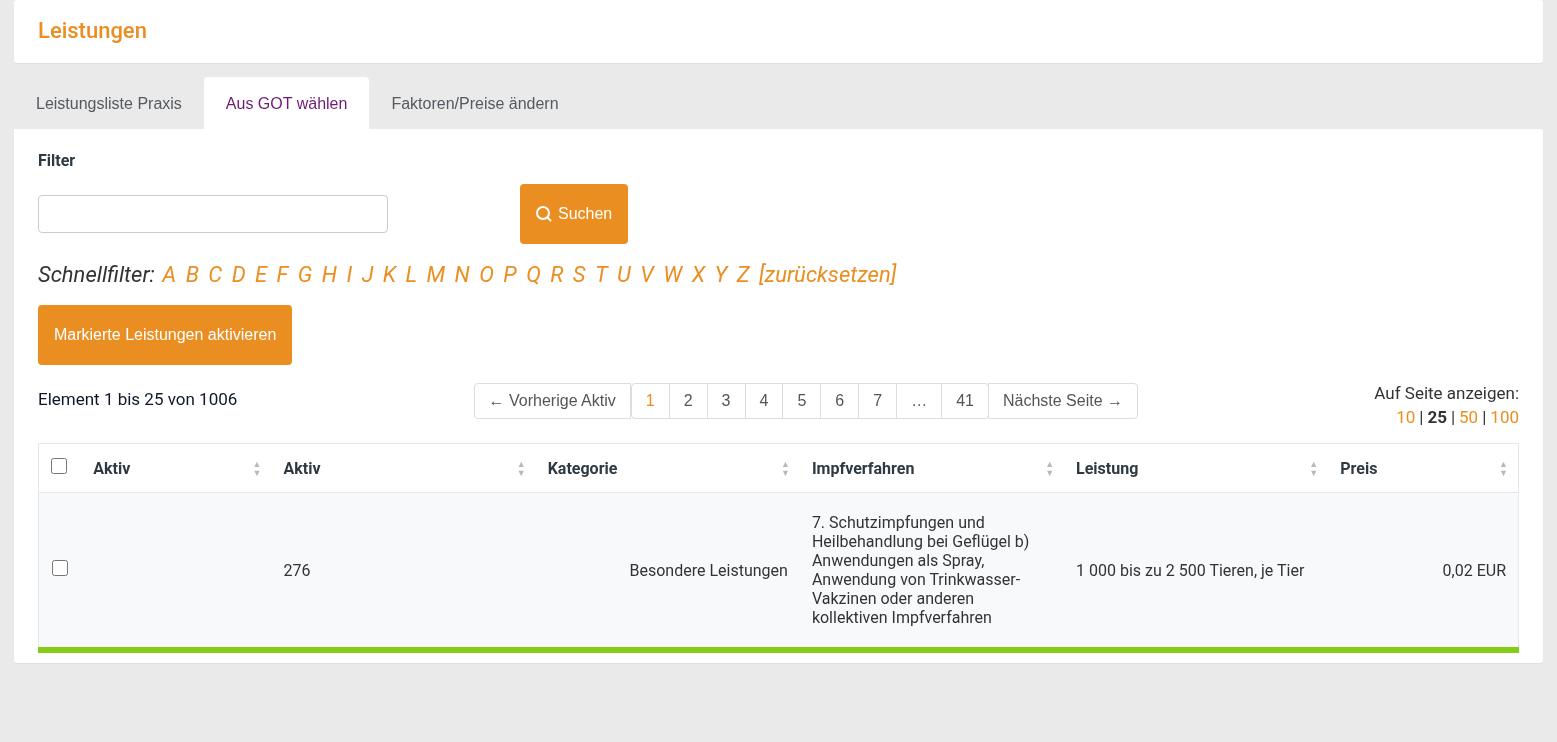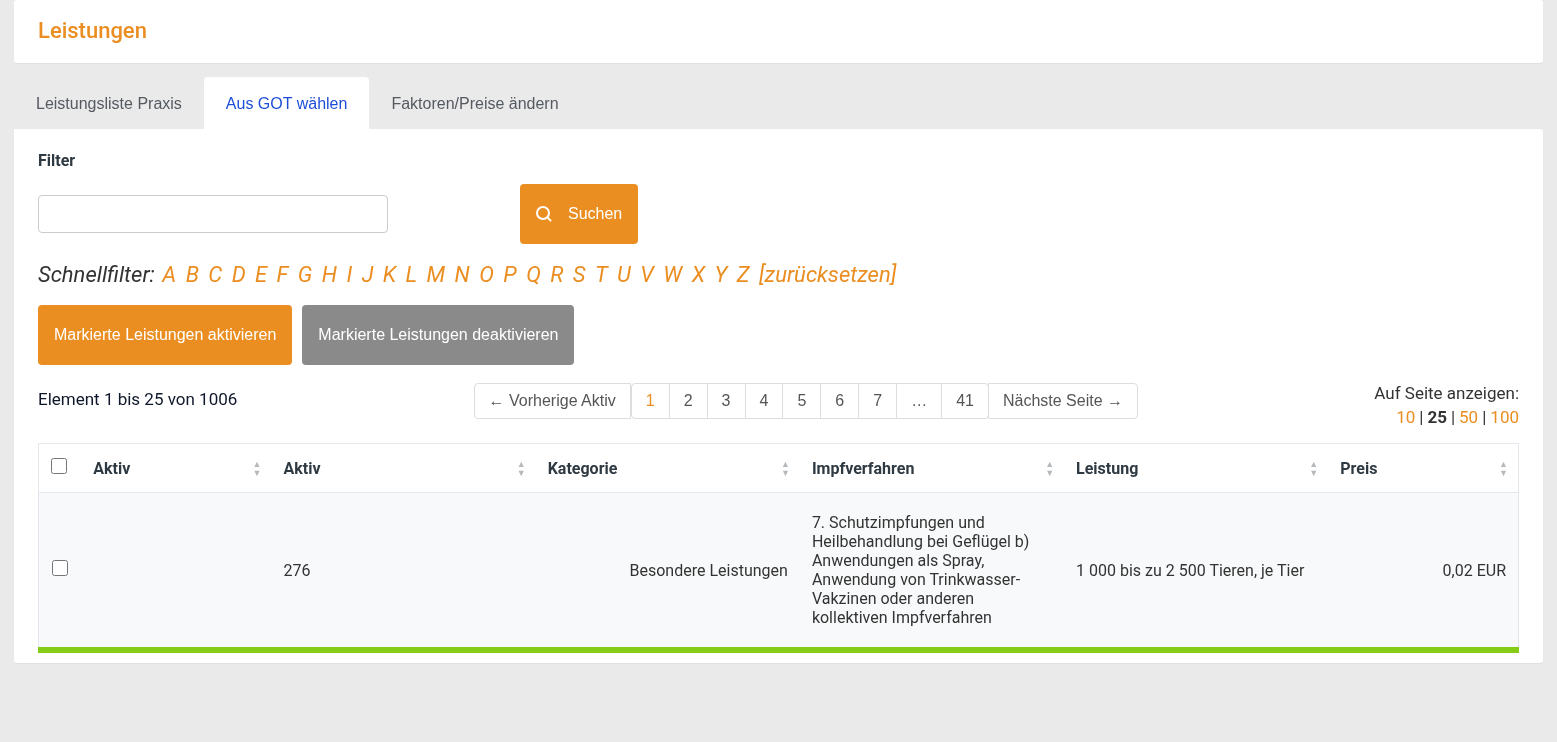--- a/index.html
+++ b/index.html
@@ -34,21 +34,21 @@
     color: #555a61;
     cursor: pointer;
     font-size: 16px;
     background: transparent;
     border: none;
   }
   .tab.active {
     background: #fff;
     border-top-left-radius: 4px;
     border-top-right-radius: 4px;
-    color: #1d4ed8;
+    color: #701a75;
   }
   .tab-panel {
     background: #fff;
     padding: 22px 24px 10px 24px;
     border-radius: 0 3px 3px 3px;
     box-shadow: 0 1px 1px rgba(0,0,0,0.04);
   }
   .filter-label {
     font-weight: 700;
     color: #2e3942;
@@ -72,21 +72,21 @@
   }
   .btn {
     border: none;
     border-radius: 4px;
     padding: 21px 16px;
     font-size: 16px;
     cursor: pointer;
     color: #fff;
     display: inline-flex;
     align-items: center;
-    gap: 16px;
+    gap: 6px;
   }
   .btn-orange { background: #eb8e22; }
   .btn-gray { background: #8a8a8a; }
   .quickfilter {
     margin-bottom: 18px;
     font-size: 22px;
     color: #333;
     font-style: italic;
   }
   .quickfilter a {
@@ -239,21 +239,20 @@
     </div>
 
     <div class="quickfilter">
       <span>Schnellfilter:</span>
       <span id="qf-letters"><a href="#">A</a> <a href="#">B</a> <a href="#">C</a> <a href="#">D</a> <a href="#">E</a> <a href="#">F</a> <a href="#">G</a> <a href="#">H</a> <a href="#">I</a> <a href="#">J</a> <a href="#">K</a> <a href="#">L</a> <a href="#">M</a> <a href="#">N</a> <a href="#">O</a> <a href="#">P</a> <a href="#">Q</a> <a href="#">R</a> <a href="#">S</a> <a href="#">T</a> <a href="#">U</a> <a href="#">V</a> <a href="#">W</a> <a href="#">X</a> <a href="#">Y</a> <a href="#">Z</a> </span>
       <a href="#">[zurücksetzen]</a>
     </div>
 
     <div class="action-row">
       <button class="btn btn-orange">Markierte Leistungen aktivieren</button>
-      <button class="btn btn-gray">Markierte Leistungen deaktivieren</button>
     </div>
 
     <div class="list-header">
       <div class="result-count">Element 1 bis 25 von 1006</div>
 
       <div class="pagination">
         <button class="page-btn">← Vorherige Aktiv</button>
         <span id="page-buttons" style="display:contents;"><button class="page-btn active">1</button><button class="page-btn">2</button><button class="page-btn">3</button><button class="page-btn">4</button><button class="page-btn">5</button><button class="page-btn">6</button><button class="page-btn">7</button><button class="page-btn">…</button><button class="page-btn">41</button></span>
         <button class="page-btn">Nächste Seite →</button>
       </div>

